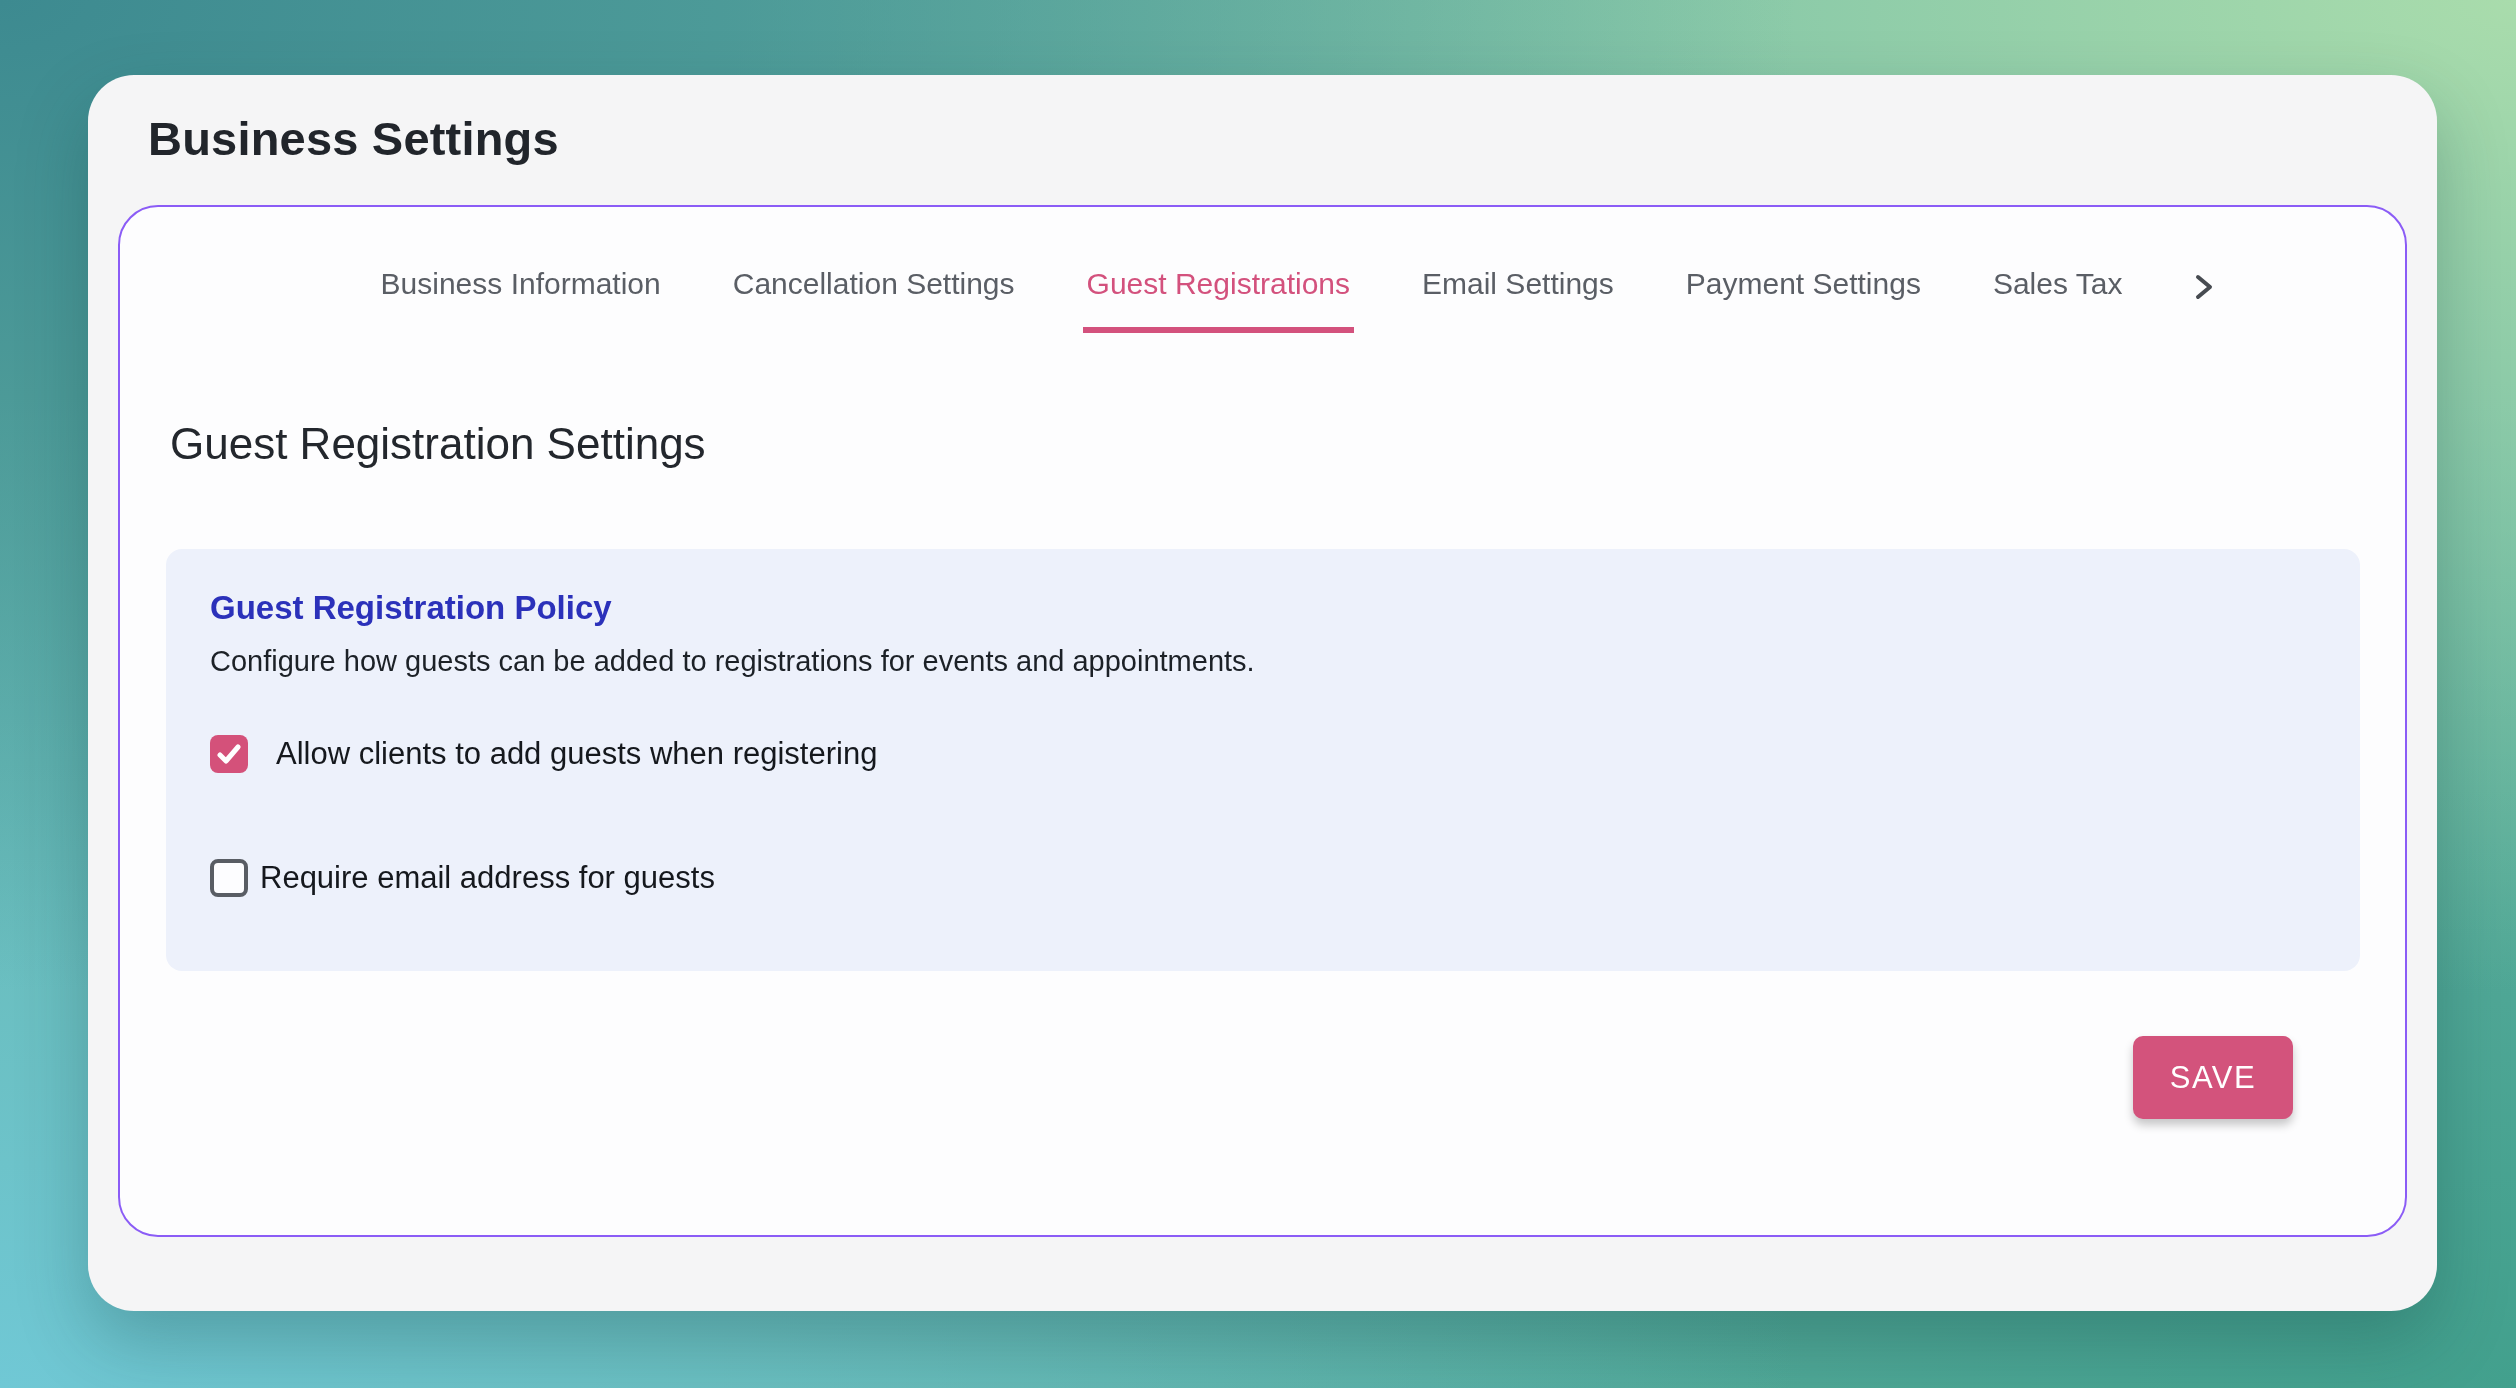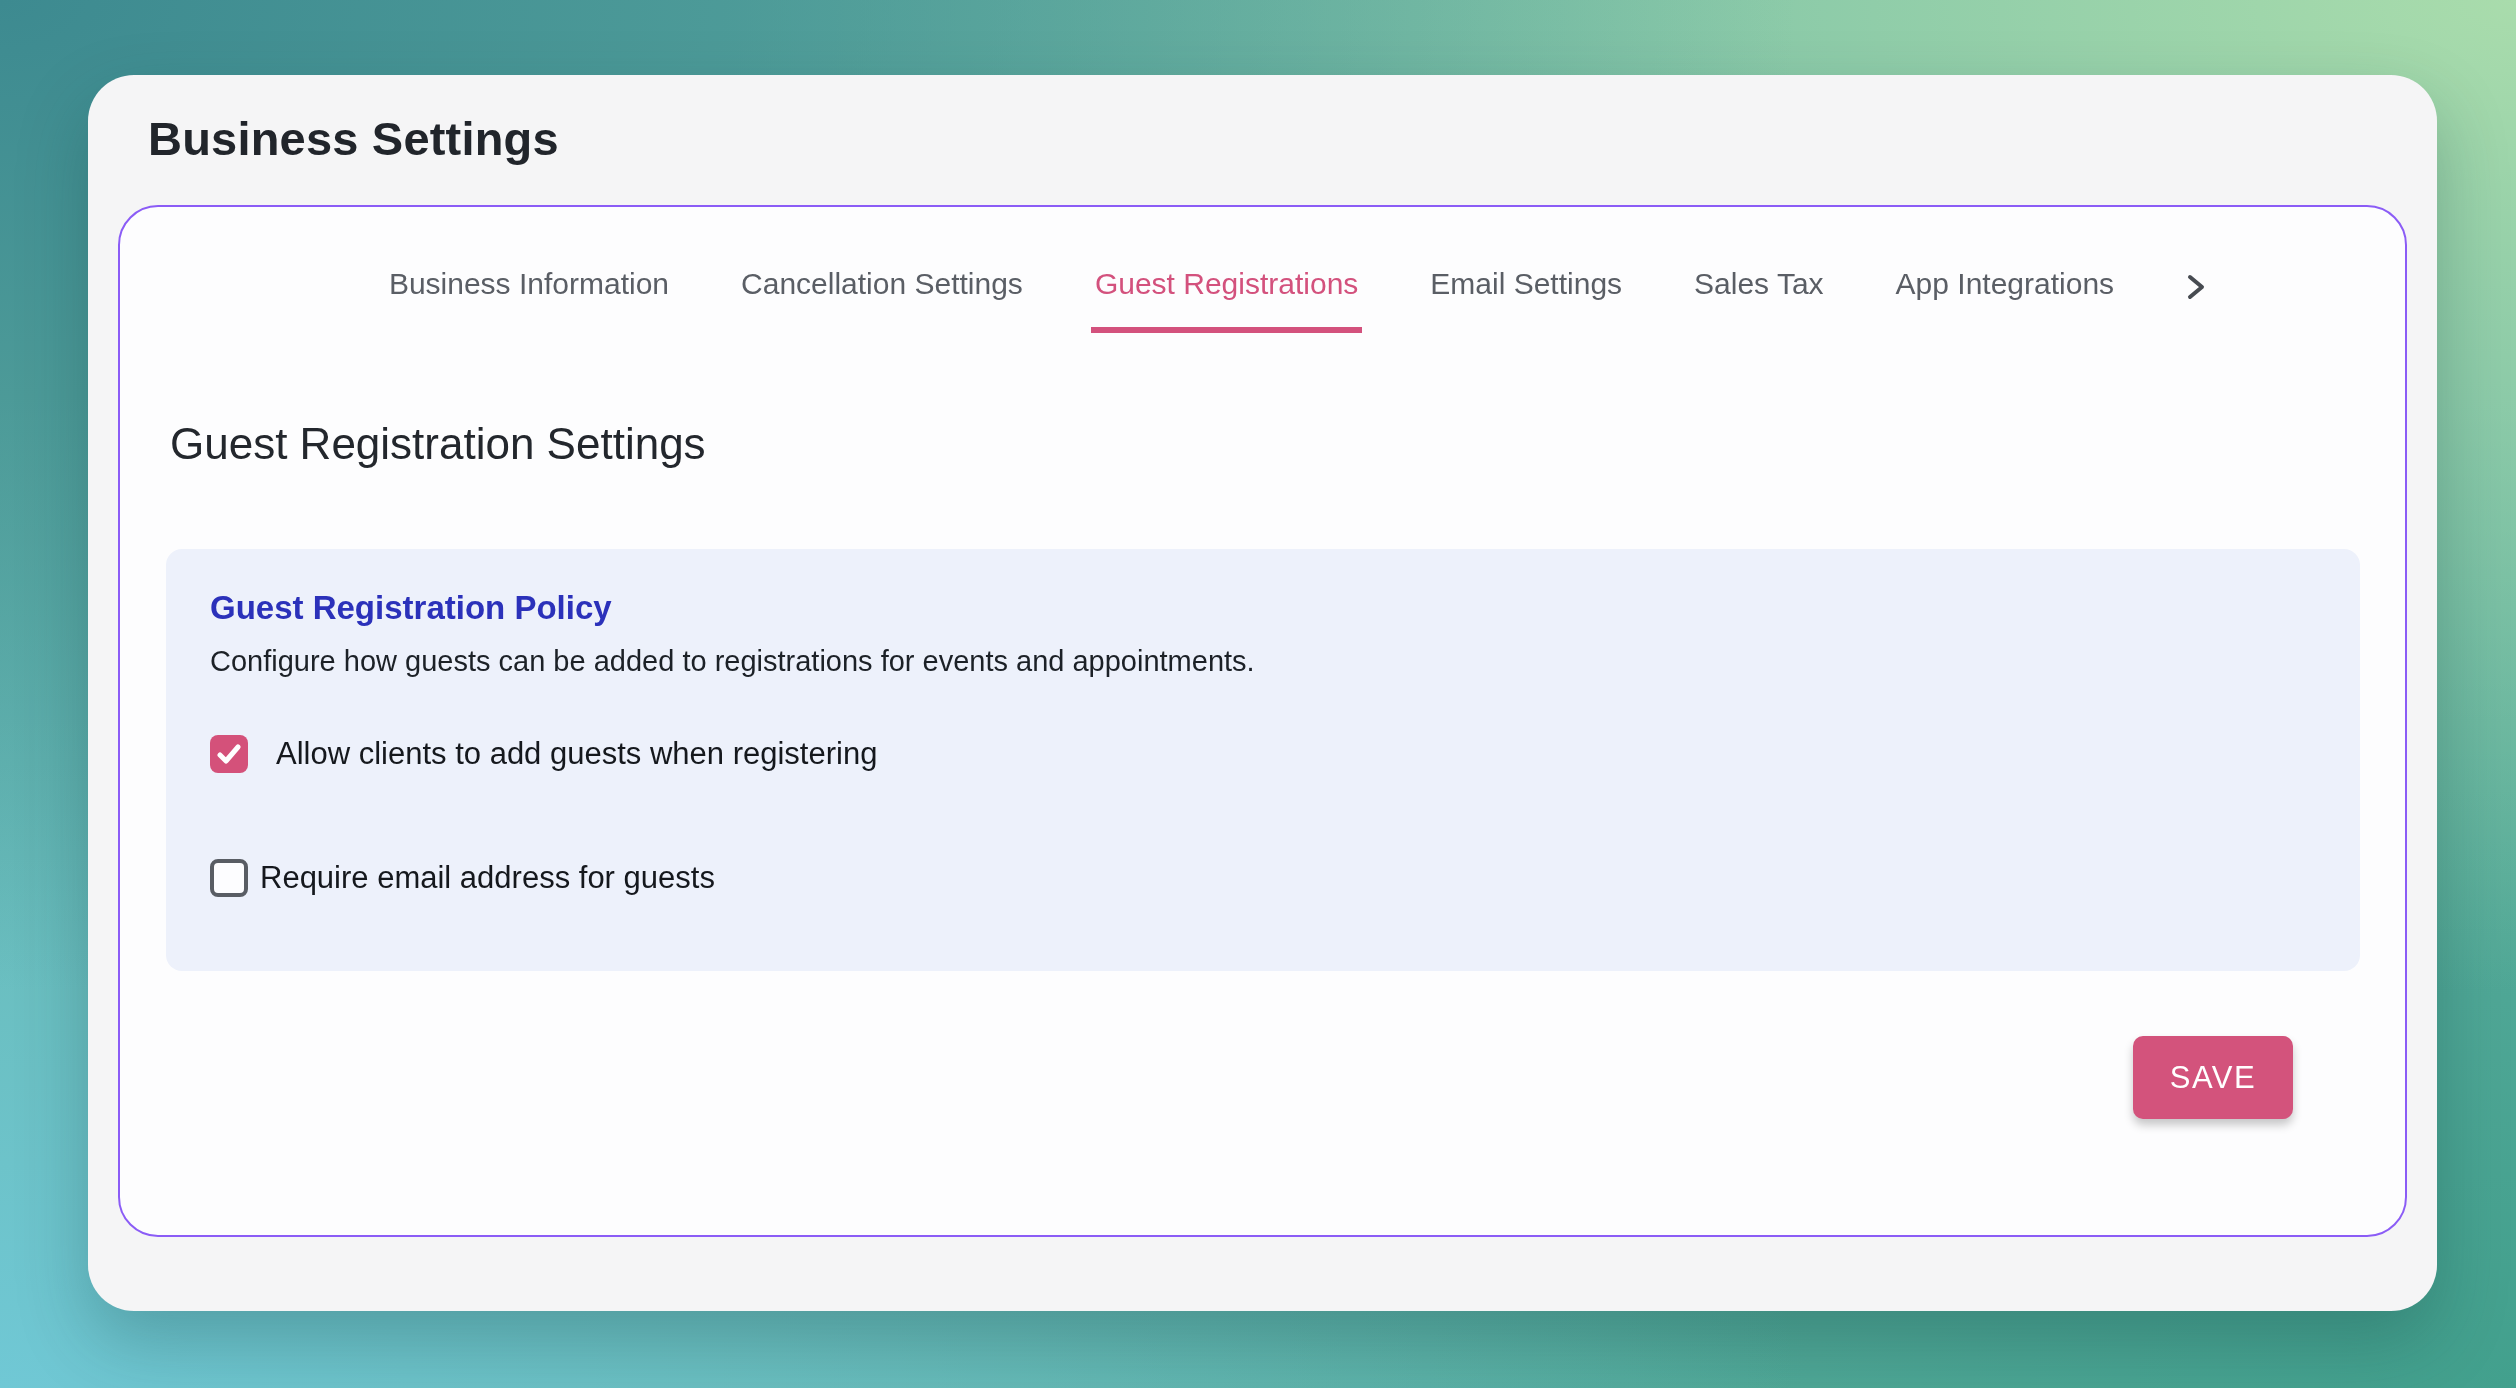--- a/index.html
+++ b/index.html
@@ -96,22 +96,22 @@
 <div class="outer-card">
   <h1 class="page-title">Business Settings</h1>
 
   <div class="inner-card">
 
     <nav class="tab-bar">
       <button class="tab">Business Information</button>
       <button class="tab">Cancellation Settings</button>
       <button class="tab active">Guest Registrations</button>
       <button class="tab">Email Settings</button>
+      <button class="tab">Payment Settings</button>
       <button class="tab">Sales Tax</button>
-      <button class="tab">App Integrations</button>
       <button class="tab-overflow">
         <span style="display:flex;">
           <svg width="24" height="32" viewBox="0 0 24 32" fill="none">
             <polyline points="6,6 18,16 6,26" stroke="#474b51" stroke-width="4" stroke-linecap="round" stroke-linejoin="round" fill="none"></polyline>
           </svg>
         </span>
       </button>
     </nav>
 
     <h2 class="section-heading">Guest Registration Settings</h2>

